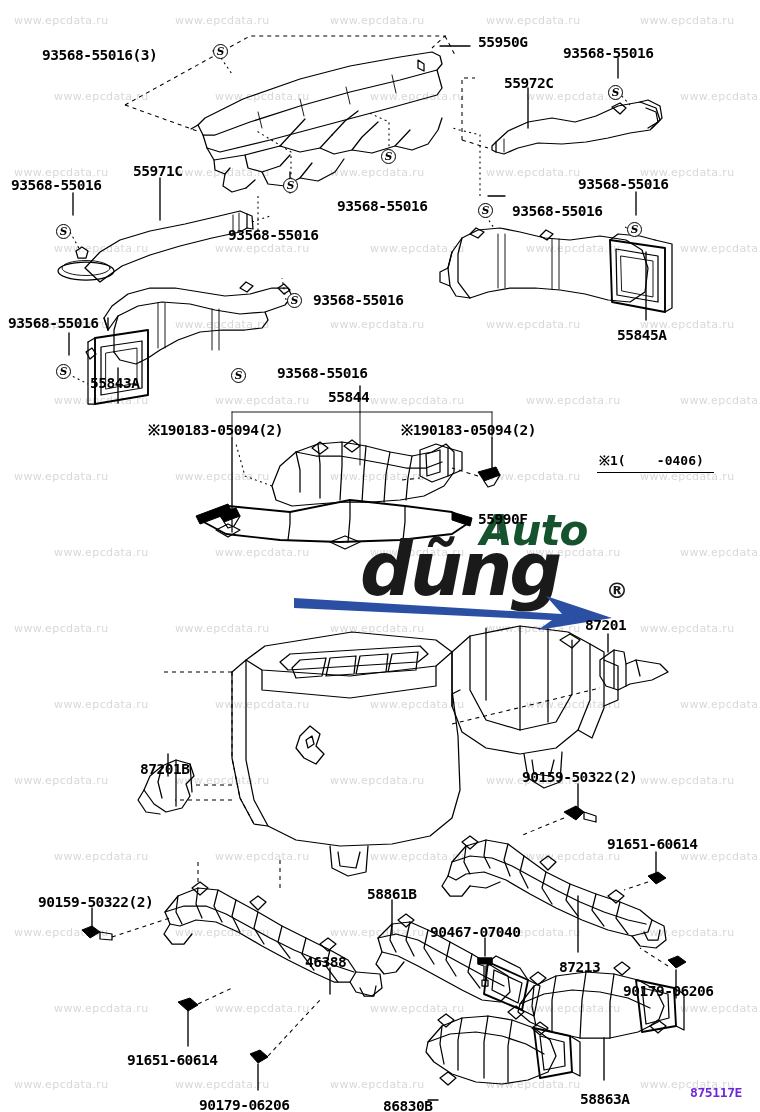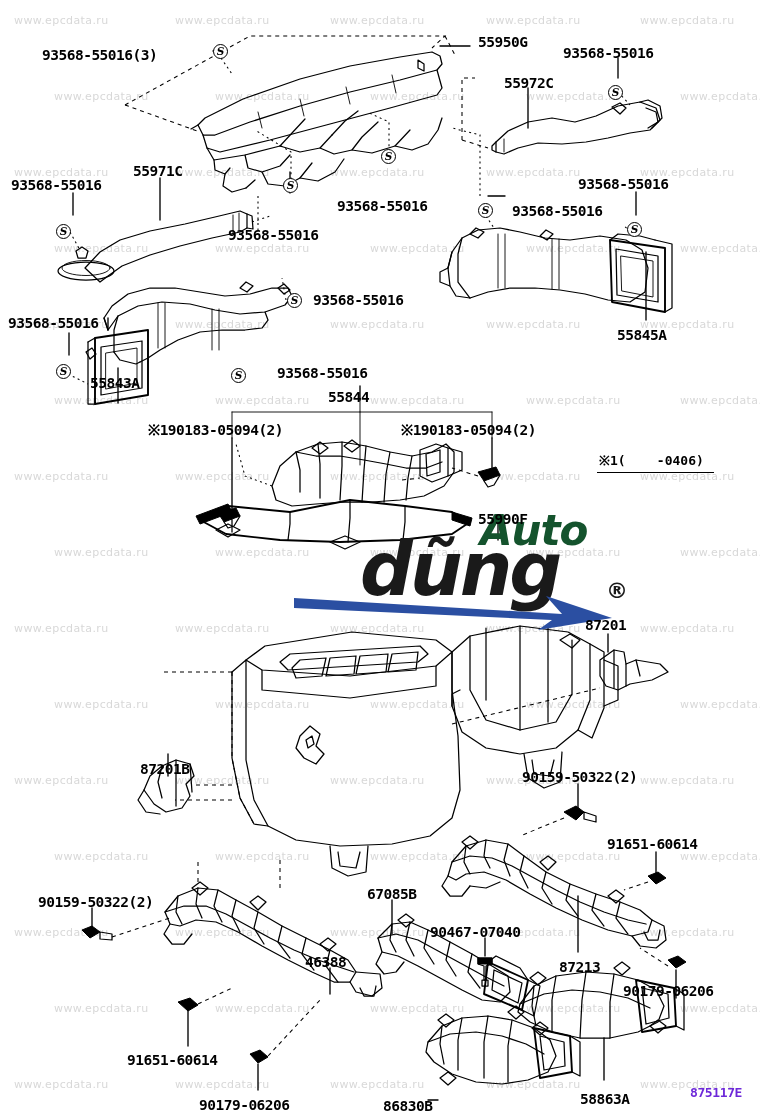--- a/index.html
+++ b/index.html
@@ -654,21 +654,21 @@
       <div class="lbl big" style="left: 90px; top: 376px;">55843A</div>
       <div class="lbl big" style="left: 277px; top: 366px;">93568-55016</div>
       <div class="lbl big" style="left: 328px; top: 390px;">55844</div>
       <div class="lbl big" style="left: 148px; top: 423px;">※190183-05094(2)</div>
       <div class="lbl big" style="left: 401px; top: 423px;">※190183-05094(2)</div>
       <div class="lbl big" style="left: 478px; top: 512px;">55990F</div>
       <div class="lbl big" style="left: 585px; top: 618px;">87201</div>
       <div class="lbl big" style="left: 140px; top: 762px;">87201B</div>
       <div class="lbl big" style="left: 522px; top: 770px;">90159-50322(2)</div>
       <div class="lbl big" style="left: 607px; top: 837px;">91651-60614</div>
-      <div class="lbl big" style="left: 367px; top: 887px;">67085B</div>
+      <div class="lbl big" style="left: 367px; top: 887px;">58861B</div>
       <div class="lbl big" style="left: 38px; top: 895px;">90159-50322(2)</div>
       <div class="lbl big" style="left: 430px; top: 925px;">90467-07040</div>
       <div class="lbl big" style="left: 305px; top: 955px;">46388</div>
       <div class="lbl big" style="left: 559px; top: 960px;">87213</div>
       <div class="lbl big" style="left: 623px; top: 984px;">90179-06206</div>
       <div class="lbl big" style="left: 127px; top: 1053px;">91651-60614</div>
       <div class="lbl big" style="left: 199px; top: 1098px;">90179-06206</div>
       <div class="lbl big" style="left: 383px; top: 1099px;">86830B</div>
       <div class="lbl big" style="left: 580px; top: 1092px;">58863A</div>
     </div>

